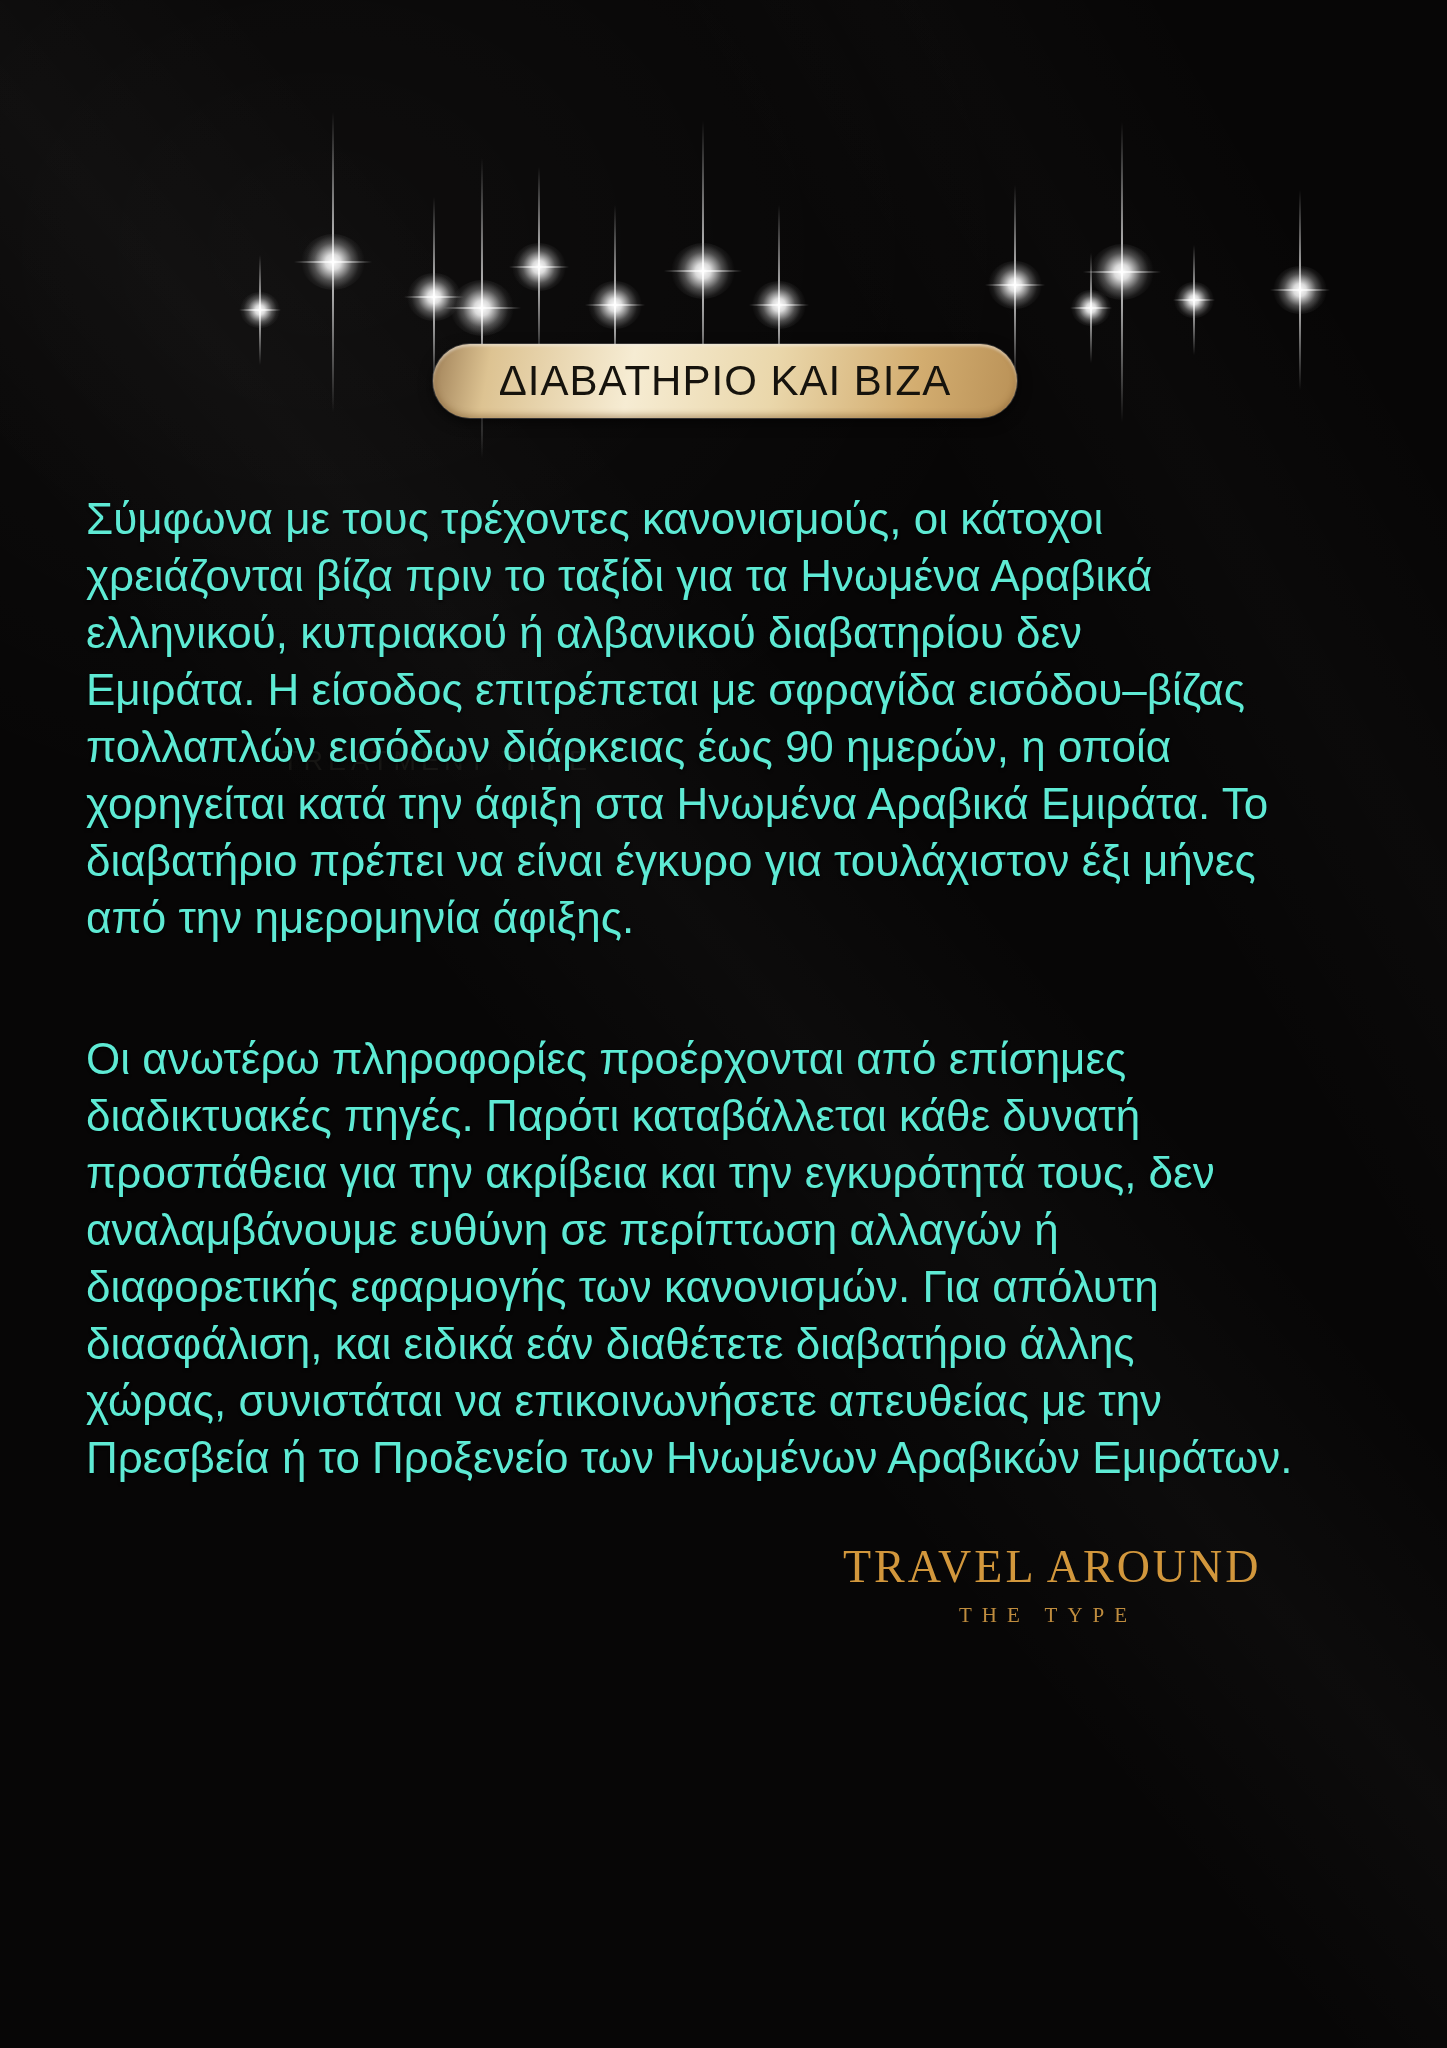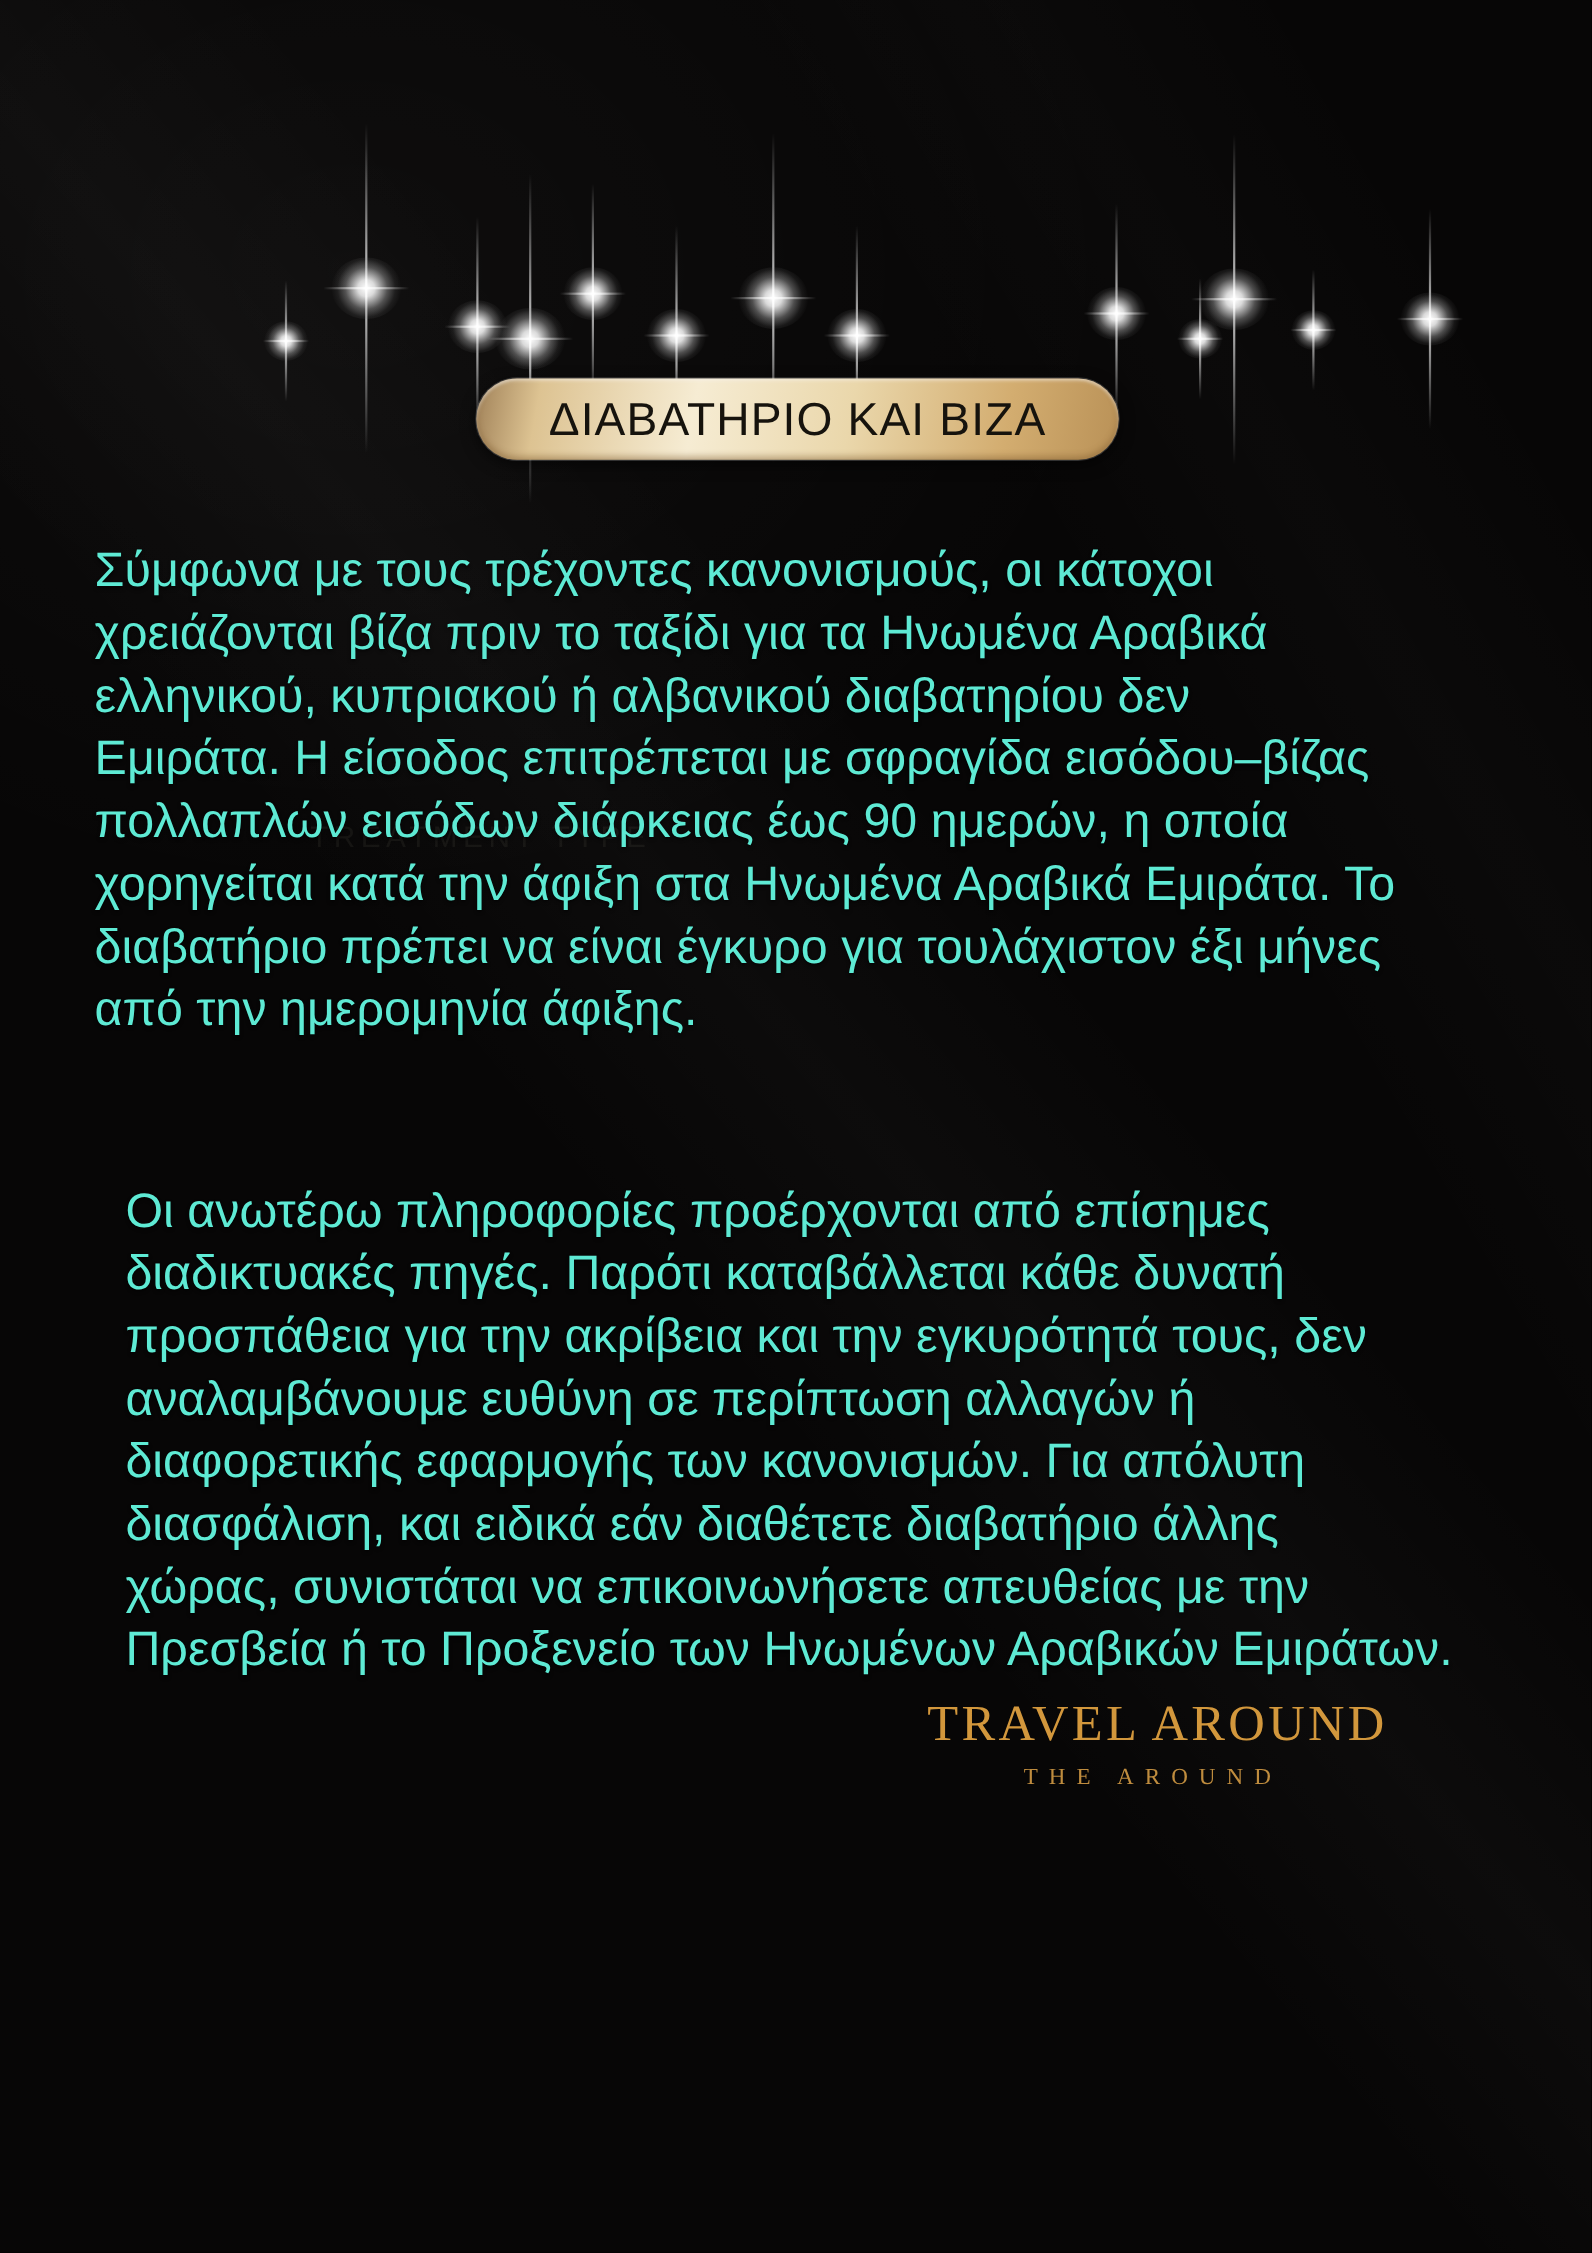--- a/index.html
+++ b/index.html
@@ -58,21 +58,21 @@
   }
 
   
   .para{
     position:absolute;left:86px;
     color:#5eead4;font-size:44px;line-height:57px;
     text-shadow:0 2px 3px rgba(0,0,0,0.6);
   }
   .para .line{white-space:nowrap;}
   .para1{top:490px;}
-  .para2{top:1072px;margin-left:28px;}
+  .para2{top:1030px;}
 
   
   .watermark{
     position:absolute;left:282px;top:746px;
     font-size:27px;letter-spacing:5px;
     color:rgba(240,230,210,0.06);
     white-space:nowrap;
   }
 
   
@@ -160,16 +160,16 @@
     <div class="line">προσπάθεια για την ακρίβεια και την εγκυρότητά τους, δεν</div>
     <div class="line">αναλαμβάνουμε ευθύνη σε περίπτωση αλλαγών ή</div>
     <div class="line">διαφορετικής εφαρμογής των κανονισμών. Για απόλυτη</div>
     <div class="line">διασφάλιση, και ειδικά εάν διαθέτετε διαβατήριο άλλης</div>
     <div class="line">χώρας, συνιστάται να επικοινωνήσετε απευθείας με την</div>
     <div class="line">Πρεσβεία ή το Προξενείο των Ηνωμένων Αραβικών Εμιράτων.</div>
   </div>
 
   <div class="logo">
     <div class="logo-title">TRAVEL AROUND</div>
-    <div class="logo-sub">THE AROUND</div>
+    <div class="logo-sub">THE TYPE</div>
   </div>
 
 </div>
 
 </body></html>

